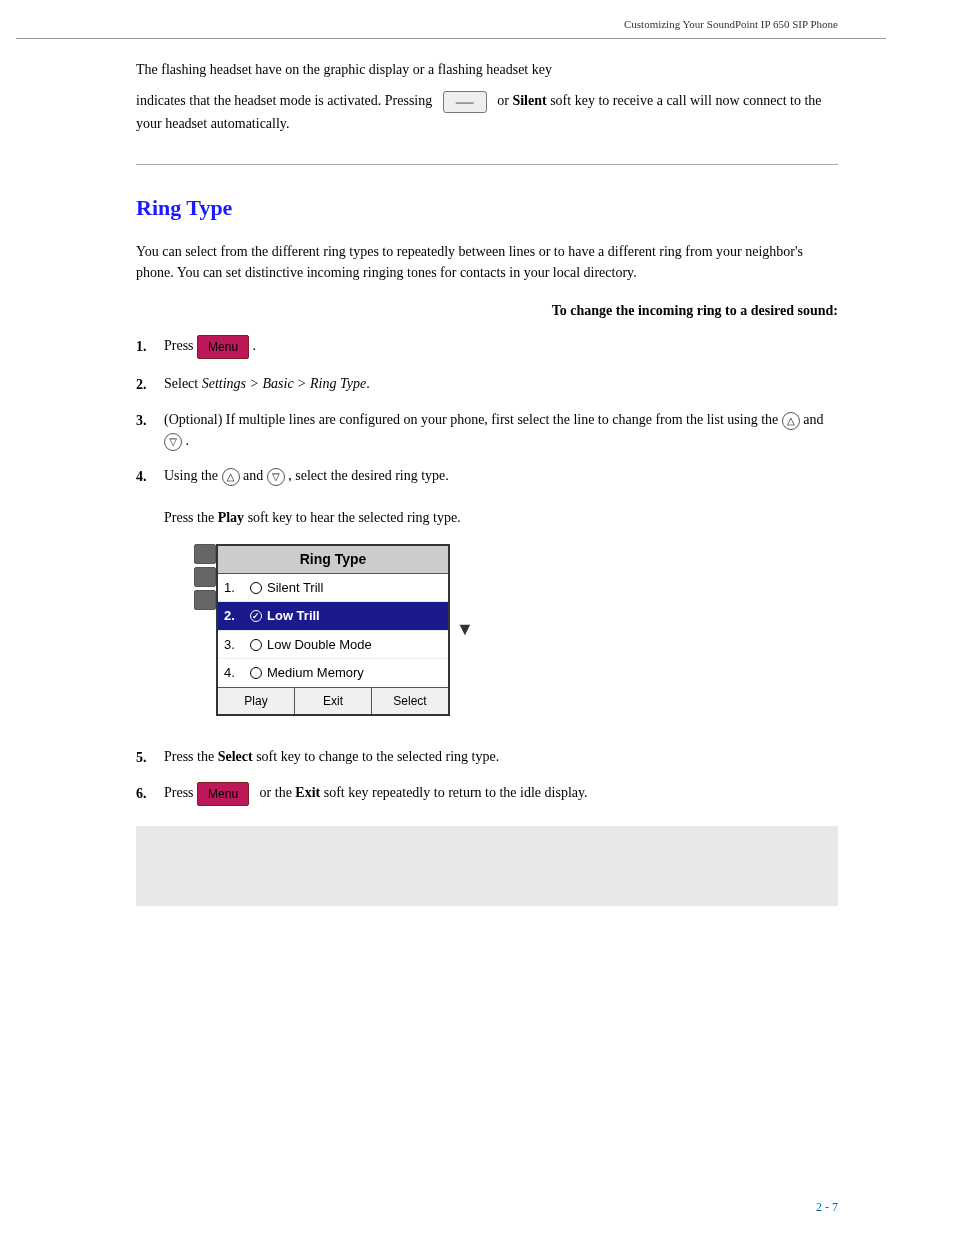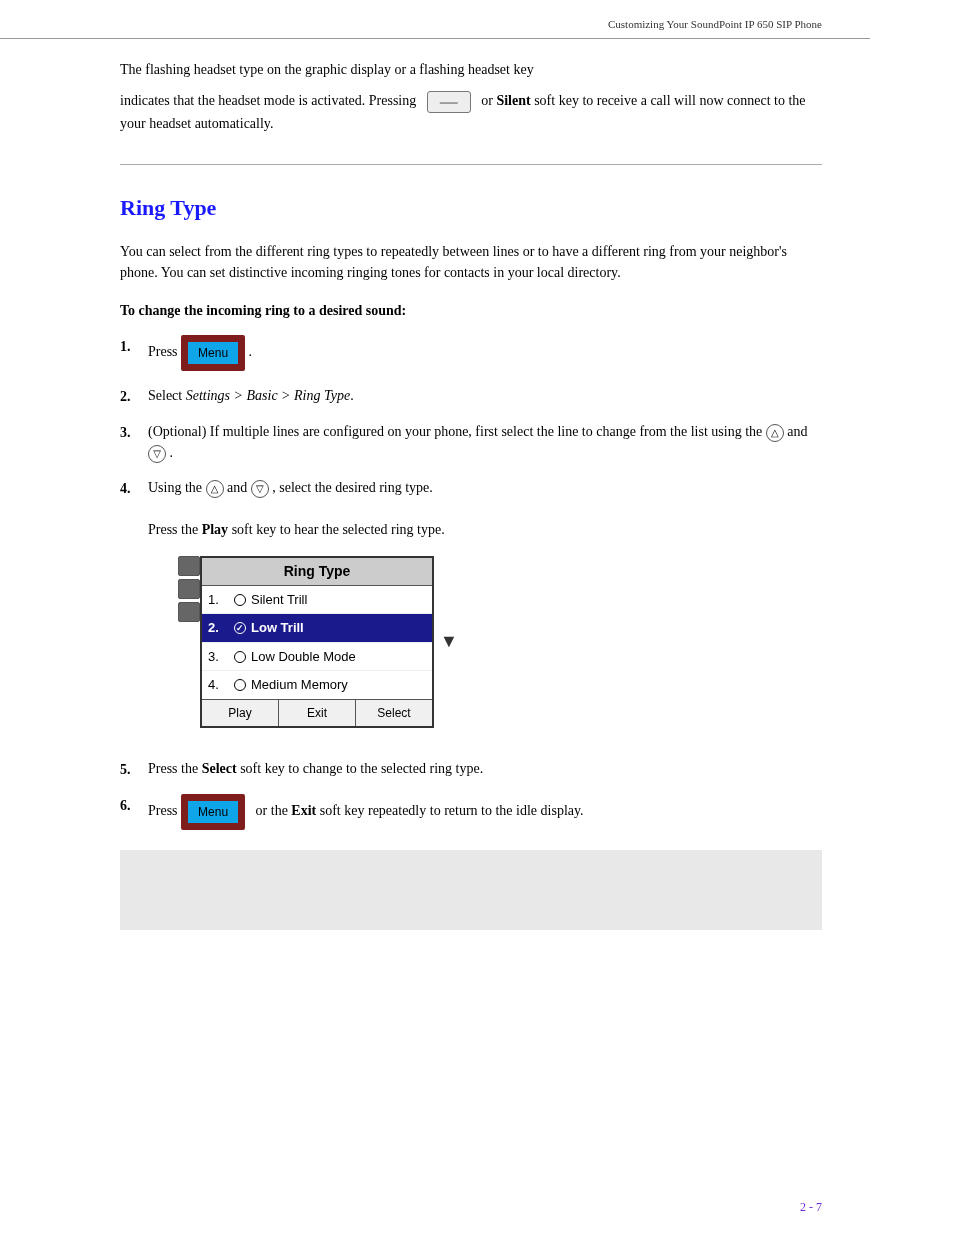--- a/index.html
+++ b/index.html
@@ -10,20 +10,21 @@
       color: #000;
       width: 954px;
       min-height: 1235px;
     }
 
     .page-container {
       width: 870px;
       min-height: 1235px;
       position: relative;
       padding: 0;
+      margin-left: 16px;
     }
 
     
     .page-header {
       display: flex;
       justify-content: flex-end;
       padding: 18px 48px 8px 48px;
       border-bottom: 1px solid #999;
       font-size: 11px;
       color: #333;
@@ -244,22 +245,22 @@
       height: 18px;
       line-height: 16px;
       text-align: center;
       font-size: 10px;
       vertical-align: middle;
     }
 
     
     .menu-key {
       display: inline-block;
-      border: 7px solid #7f1d1d;
-      background: #0ea5e9;
+      border: 1px solid #7f1d1d;
+      background: #be185d;
       padding: 2px 10px;
       font-size: 12px;
       border-radius: 2px;
       font-family: Arial, sans-serif;
       vertical-align: middle;
     }
 
     
     .note-box {
       background: #e8e8e8;
@@ -267,21 +268,21 @@
       height: 80px;
       border: none;
     }
 
     
     .page-footer {
       position: absolute;
       bottom: 20px;
       right: 48px;
       font-size: 12px;
-      color: #6d28d9;
+      color: #0369a1;
     }
 
     .separator-line {
       border: none;
       border-top: 1px solid #aaa;
       margin: 0;
     }
 
     .up-arrow::before { content: '△'; }
     .down-arrow::before { content: '▽'; }
@@ -291,35 +292,35 @@
 
 <div class="page-container">
 
   <div class="page-header">
     <span>Customizing Your SoundPoint IP 650 SIP Phone</span>
   </div>
 
   <div class="content">
 
     <div style="margin-bottom: 30px;">
-      <p class="body-text">The flashing headset type on the graphic display or a flashing headset key</p>
+      <p class="body-text">The flashing headset have on the graphic display or a flashing headset key</p>
       <p class="body-text">
         indicates that the headset mode is activated. Pressing &nbsp;
         <span style="display:inline-block; border:1px solid #777; padding:1px 12px; border-radius:3px; font-size:12px; vertical-align:middle; background:#eee;">⎯⎯⎯</span>
         &nbsp; or <span class="bold">Silent</span> soft key to receive a call will now connect to the your headset automatically.
       </p>
     </div>
 
     <hr class="separator-line" style="margin-bottom: 20px;">
 
     <div class="ring-type-title">Ring Type</div>
 
     <p class="body-text" style="margin-bottom: 20px;">You can select from the different ring types to repeatedly between lines or to have a different ring from your neighbor's phone. You can set distinctive incoming ringing tones for contacts in your local directory.</p>
 
-    <p class="section-heading" style="margin-bottom: 16px;">To change the incoming ring to a desired sound:</p>
+    <p class="section-heading" style="margin-bottom: 16px; text-align: right;">To change the incoming ring to a desired sound:</p>
 
     <ol class="numbered-list">
 
       <li>
         <span class="list-num bold">1.</span>
         <span class="list-content">
           Press <span class="menu-key">Menu</span> .
         </span>
       </li>
 

